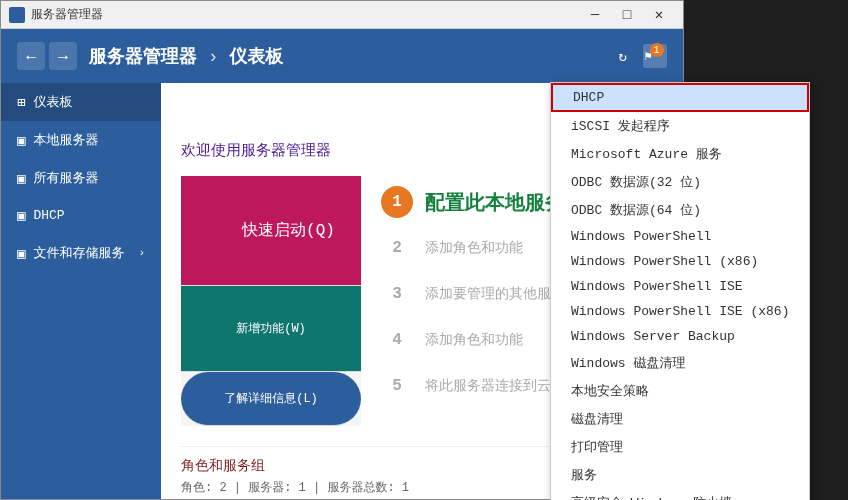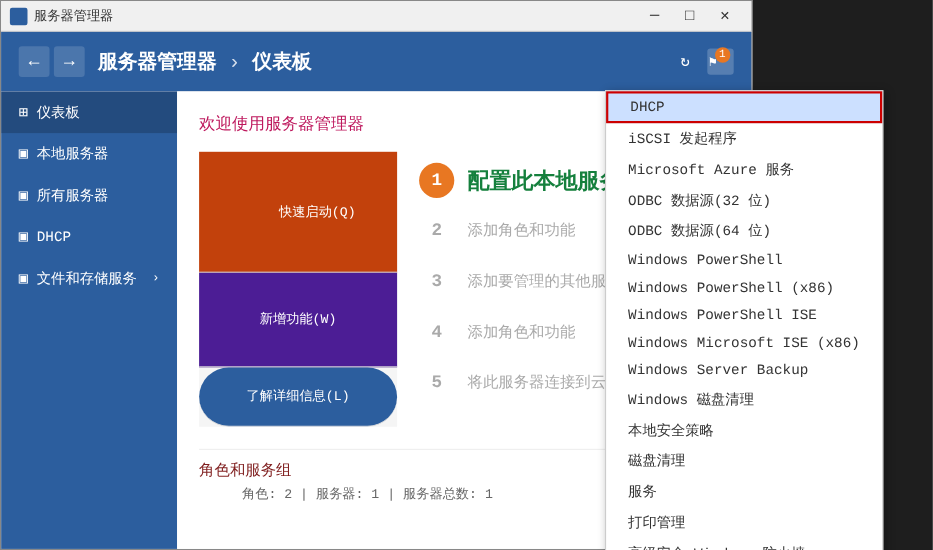--- a/index.html
+++ b/index.html
@@ -188,22 +188,23 @@
     .content {
       flex: 1;
       background: white;
       overflow: auto;
       padding: 20px;
       position: relative;
     }
 
     .content-title {
       font-size: 15px;
-      color: #be185d;
+      color: #4c1d95;
       margin-bottom: 16px;
+      margin-top: 38px;
     }
 
     .welcome-grid {
       display: flex;
       gap: 0;
       margin-bottom: 20px;
     }
 
     
     .quick-panel {
@@ -219,28 +220,28 @@
       align-items: center;
       justify-content: center;
       padding: 8px;
       cursor: pointer;
       font-size: 12px;
       color: #555;
       border-bottom: 1px solid #ddd;
     }
 
     .quick-section-orange {
-      background: #c2410c;
-      color: white;
-      font-size: 12px;
+      background: #be185d;
+      color: white;
+      font-size: 16px;
       padding-left: 43px;
     }
 
     .quick-section-yellow {
-      background: #4c1d95;
+      background: #0f766e;
       color: white;
       font-size: 12px;
     }
 
     .quick-section-blue {
       background: #2c5e9e;
       color: white;
       font-size: 12px;
     }
 
@@ -302,21 +303,20 @@
 
     .role-info-title {
       font-size: 14px;
       color: #7f1d1d;
       margin-bottom: 4px;
     }
 
     .role-info-sub {
       font-size: 12px;
       color: #666;
-      margin-left: 39px;
     }
 
     .dropdown-menu {
       position: absolute;
       top: 82px;
       left: 550px;
       background: white;
       border: 1px solid #ccc;
       box-shadow: 2px 2px 8px rgba(0,0,0,0.3);
       z-index: 200;
@@ -465,39 +465,39 @@
     <div class="dropdown-item">
       <span>Windows PowerShell</span>
     </div>
     <div class="dropdown-item">
       <span>Windows PowerShell (x86)</span>
     </div>
     <div class="dropdown-item">
       <span>Windows PowerShell ISE</span>
     </div>
     <div class="dropdown-item">
-      <span>Windows Microsoft ISE (x86)</span>
+      <span>Windows PowerShell ISE (x86)</span>
     </div>
     <div class="dropdown-item">
       <span>Windows Server Backup</span>
     </div>
     <div class="dropdown-item">
       <span>Windows 磁盘清理</span>
     </div>
     <div class="dropdown-item">
       <span>本地安全策略</span>
     </div>
     <div class="dropdown-item">
       <span>磁盘清理</span>
     </div>
     <div class="dropdown-item">
+      <span>打印管理</span>
+    </div>
+    <div class="dropdown-item">
       <span>服务</span>
     </div>
     <div class="dropdown-item">
-      <span>打印管理</span>
-    </div>
-    <div class="dropdown-item">
       <span>高级安全 Windows 防火墙</span>
     </div>
 
   </div>
 
 </div>
 
 </body></html>

